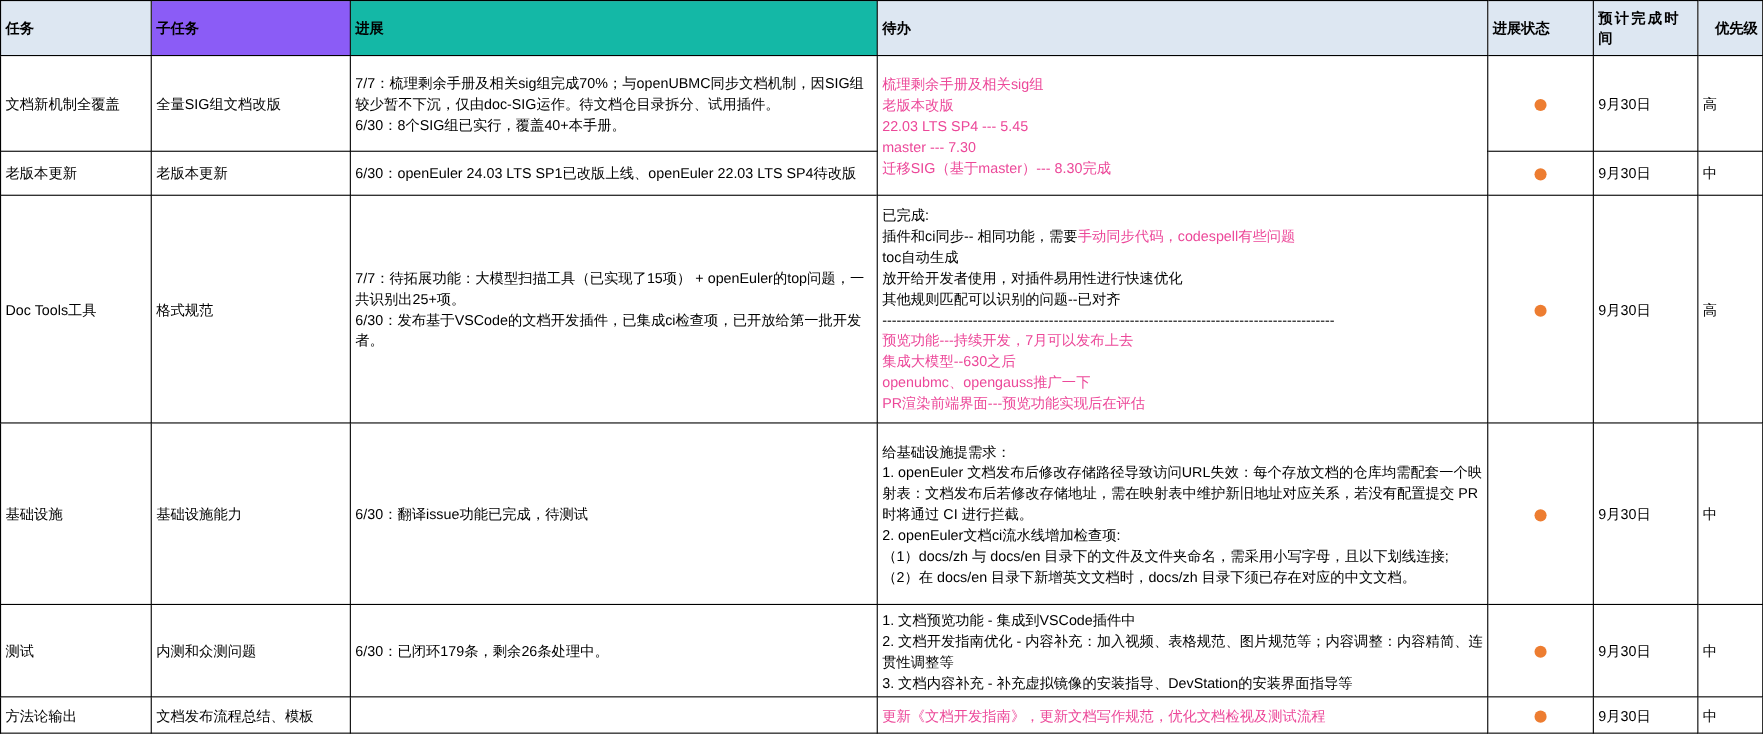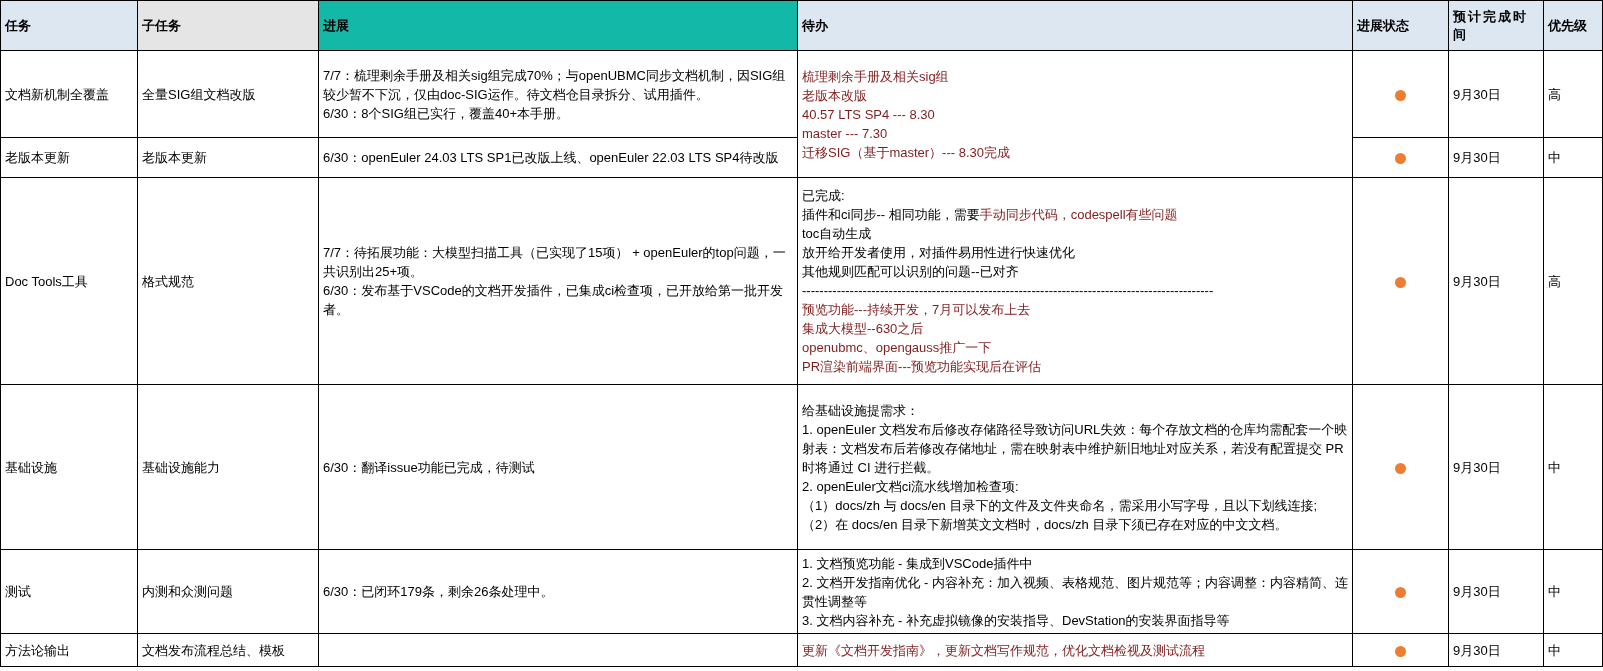--- a/index.html
+++ b/index.html
@@ -18,60 +18,60 @@
     overflow:hidden;
     overflow-wrap:break-word;
   }
   thead tr { height:50px; }
   th { background:#dde7f2; font-weight:bold; }
   th.h-due { letter-spacing:2px; line-height:18px; }
   .c-status { text-align:center; }
   .c-due { }
   .c-priority { text-align:left; }
   .dot { display:inline-block; width:11px; height:11px; border-radius:50%; background:#ED7D31; vertical-align:middle; }
-  .red { color:#7f1d1d; }
+  .red { color:#ec4899; }
   .line { min-height:19px; }
 </style>
 </head>
 <body>
 
 <div class="sheet">
   <table>
     <colgroup>
       <col style="width:137px">
       <col style="width:181px">
       <col style="width:479px">
       <col style="width:555px">
       <col style="width:96px">
       <col style="width:95px">
       <col style="width:59px">
     </colgroup>
     <thead>
       <tr>
         <th style="background: rgb(221, 231, 242);">任务</th>
-        <th style="background: #e5e5e5; font-family: Liberation Serif, serif;">子任务</th>
+        <th style="background: #8b5cf6; font-family: Liberation Serif, serif;">子任务</th>
         <th style="background: #14b8a6;">进展</th>
         <th style="background: rgb(221, 231, 242); font-family: Liberation Serif, serif;">待办</th>
         <th style="background: rgb(221, 231, 242);">进展状态</th>
         <th class="h-due" style="background: rgb(221, 231, 242);">预计完成时间</th>
-        <th style="background: rgb(221, 231, 242);">优先级</th>
+        <th style="background: rgb(221, 231, 242); text-align: right;">优先级</th>
       </tr>
     </thead>
     <tbody id="rows">
         <tr style="height: 87px;">
           <td class="c-task">文档新机制全覆盖</td>
           <td class="c-subtask">全量SIG组文档改版</td>
           <td class="c-progress">
             <div class="line"><span>7/7：梳理剩余手册及相关sig组完成70%；与openUBMC同步文档机制，因SIG组较少暂不下沉，仅由doc-SIG运作。待文档仓目录拆分、试用插件。</span></div>
             <div class="line"><span>6/30：8个SIG组已实行，覆盖40+本手册。</span></div>
           </td>
           <td class="c-todo" rowspan="2">
             <div class="line"><span class="red">梳理剩余手册及相关sig组</span></div>
             <div class="line"><span class="red">老版本改版</span></div>
-            <div class="line"><span class="red">40.57 LTS SP4 --- 8.30</span></div>
+            <div class="line"><span class="red">22.03 LTS SP4 --- 5.45</span></div>
             <div class="line"><span class="red">master --- 7.30</span></div>
             <div class="line"><span class="red">迁移SIG（基于master）--- 8.30完成</span></div>
           </td>
           <td class="c-status"><span class="dot" style="background: rgb(237, 125, 49);"></span></td>
           <td class="c-due">9月30日</td>
           <td class="c-priority">高</td>
         </tr>
         <tr style="height: 40px;">
           <td class="c-task">老版本更新</td>
           <td class="c-subtask">老版本更新</td>

